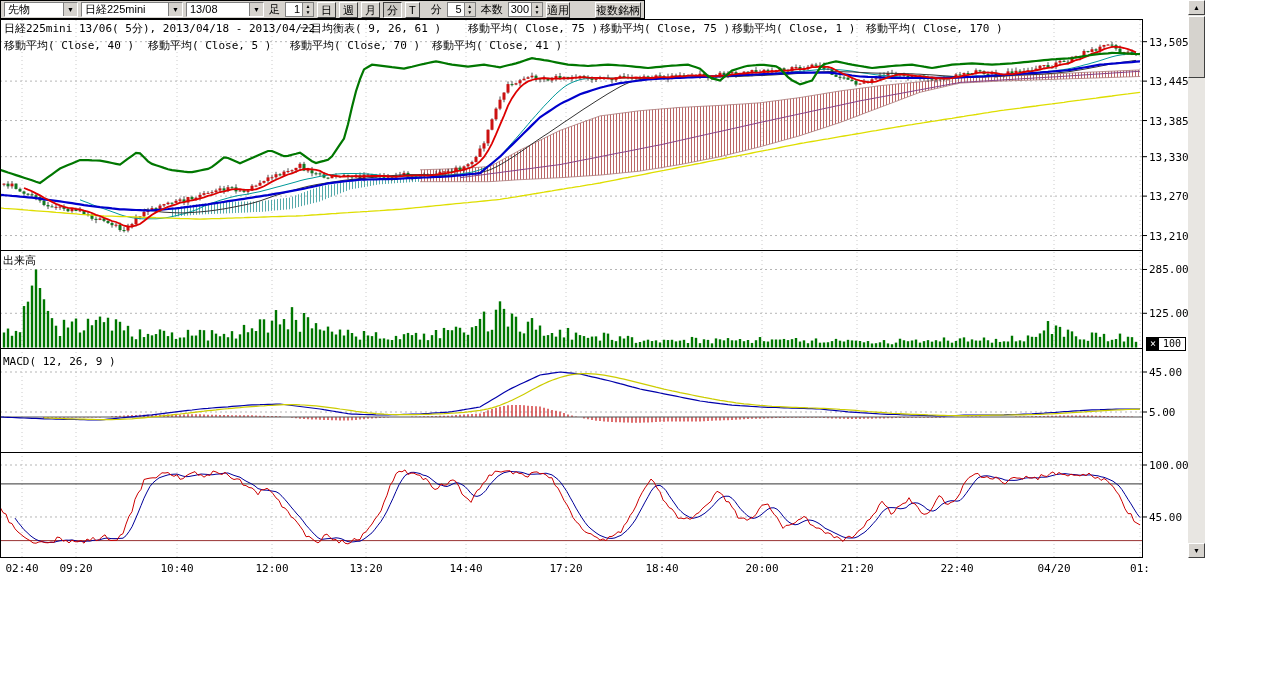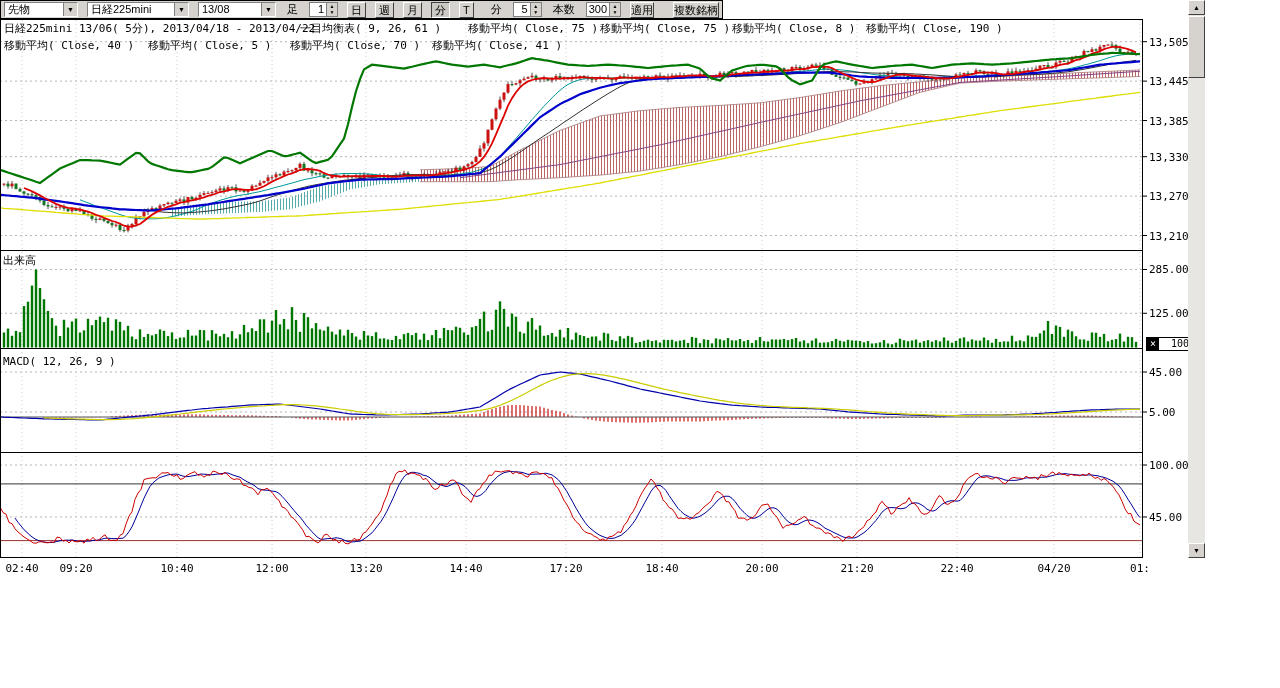--- a/index.html
+++ b/index.html
@@ -1,38 +1,38 @@
 <!DOCTYPE html>
 <html><head>
 <meta charset="utf-8">
 <style>
   *{margin:0;padding:0;box-sizing:border-box}
   html,body{width:1280px;height:688px;background:#fff;font-family:"Liberation Sans",sans-serif;position:relative;overflow:hidden}
   
-  .toolbar{position:absolute;top:0;left:0;height:19px;display:flex;align-items:center;gap:9px;
+  .toolbar{position:absolute;top:0;left:0;height:19px;display:flex;align-items:center;gap:3px;
     background:#d6d3ce;border:1px solid #000;padding:0 3px;z-index:5;white-space:nowrap}
   .combo{display:flex;height:15px;border:1px solid;border-color:#808080 #fff #fff #808080;background:#fff}
   .combo-val{font-size:11px;padding:0 3px;min-width:58px;line-height:13px}
   .combo-btn{width:14px;background:#d6d3ce;border-left:1px solid #808080;font-size:7px;text-align:center;line-height:13px;cursor:default}
   .tb-label{font-size:11px;margin:0 2px}
   .spin{display:flex;height:15px;border:1px solid #808080;background:#fff}
   .spin-val{font-size:11px;padding:0 2px;min-width:16px;text-align:right;line-height:13px}
   .spin-arr{width:11px;display:flex;flex-direction:column;background:#d6d3ce;border-left:1px solid #808080;
     font-size:5px;line-height:6px;text-align:center;cursor:default}
   .tb-btn{height:16px;font-size:11px;font-family:inherit;background:#d6d3ce;border:1px solid;
     border-color:#fff #404040 #404040 #fff;padding:0 3px;line-height:12px;cursor:default}
   .tb-btn.pressed{border-color:#404040 #fff #fff #404040;background:#ccc9c4}
   .tb-btn.wide{padding:0 0}
   
   .overlay{position:absolute;left:0;top:0;width:1088px;height:688px;pointer-events:none;z-index:3}
   .lg{position:absolute;font-size:11px;color:#000;white-space:nowrap;font-family:"DejaVu Sans Mono","DejaVu Sans",monospace}
   .x100{position:absolute;display:inline-flex;border:1px solid #000;background:#fff;font-size:10px;line-height:12px;
     font-family:"DejaVu Sans Mono",monospace}
   .x100-x{background:#000;color:#fff;padding:0 3px}
-  .x100-v{padding:0 12px;color:#000}
+  .x100-v{padding:0 4px;color:#000}
   
   #chart{position:absolute;left:0;top:0;z-index:1}
   svg text{font-family:"DejaVu Sans Mono","DejaVu Sans",monospace}
   
   .vscroll{position:absolute;left:1188px;top:0;width:17px;height:558px;background:#e8e6e2;z-index:4}
   .sb-btn{height:15px;background:#d6d3ce;border:1px solid;border-color:#fff #404040 #404040 #fff;
     font-size:7px;text-align:center;line-height:13px;color:#000;cursor:default}
   .sb-track{position:relative;height:calc(100% - 30px)}
   .sb-thumb{position:absolute;top:1px;left:0;width:100%;height:62px;background:#d6d3ce;border:1px solid;
     border-color:#fff #404040 #404040 #fff;cursor:default}
@@ -1252,22 +1252,22 @@
       <text x="1054" y="572" font-size="11" text-anchor="middle" fill="#000000">04/20</text>
       <text x="1140" y="572" font-size="11" text-anchor="middle" fill="#000000">01:</text>
     </g>
   </svg>
 
 <div class="overlay">
   <span class="lg" style="left:4px;top:21px">日経225mini 13/06( 5分), 2013/04/18 - 2013/04/22</span>
   <span class="lg" style="left:300px;top:21px">一目均衡表( 9, 26, 61 )</span>
   <span class="lg" style="left:468px;top:21px">移動平均( Close, 75 )</span>
   <span class="lg" style="left:600px;top:21px">移動平均( Close, 75 )</span>
-  <span class="lg" style="left:732px;top:21px">移動平均( Close, 8 )</span>
-  <span class="lg" style="left:866px;top:21px">移動平均( Close, 190 )</span>
+  <span class="lg" style="left:732px;top:21px">移動平均( Close, 1 )</span>
+  <span class="lg" style="left:866px;top:21px">移動平均( Close, 170 )</span>
   <span class="lg" style="left:4px;top:38px">移動平均( Close, 40 )</span>
   <span class="lg" style="left:148px;top:38px">移動平均( Close, 5 )</span>
   <span class="lg" style="left:290px;top:38px">移動平均( Close, 70 )</span>
   <span class="lg" style="left:432px;top:38px">移動平均( Close, 41 )</span>
   <span class="lg" style="left:3px;top:253px">出来高</span>
   <span class="lg" style="left:3px;top:355px">MACD( 12, 26, 9 )</span>
   <span class="x100" style="left:1146px;top:337px">
     <span class="x100-x">×</span>
     <span class="x100-v">100</span>
   </span>
@@ -1309,21 +1309,21 @@
   </div>
   <span class="tb-label">本数</span>
   <div class="spin">
     <span class="spin-val">300</span>
     <span class="spin-arr">
         <span>▲</span>
         <span>▼</span>
       </span>
   </div>
   <button class="tb-btn wide">適用</button>
-  <button class="tb-btn wide" style="margin-left:10px">複数銘柄</button>
+  <button class="tb-btn wide" style="margin-left:22px">複数銘柄</button>
 </div>
 
 <div class="vscroll">
   <div class="sb-btn">▲</div>
   <div class="sb-track">
     <div class="sb-thumb"></div>
   </div>
   <div class="sb-btn">▼</div>
 </div>
 

